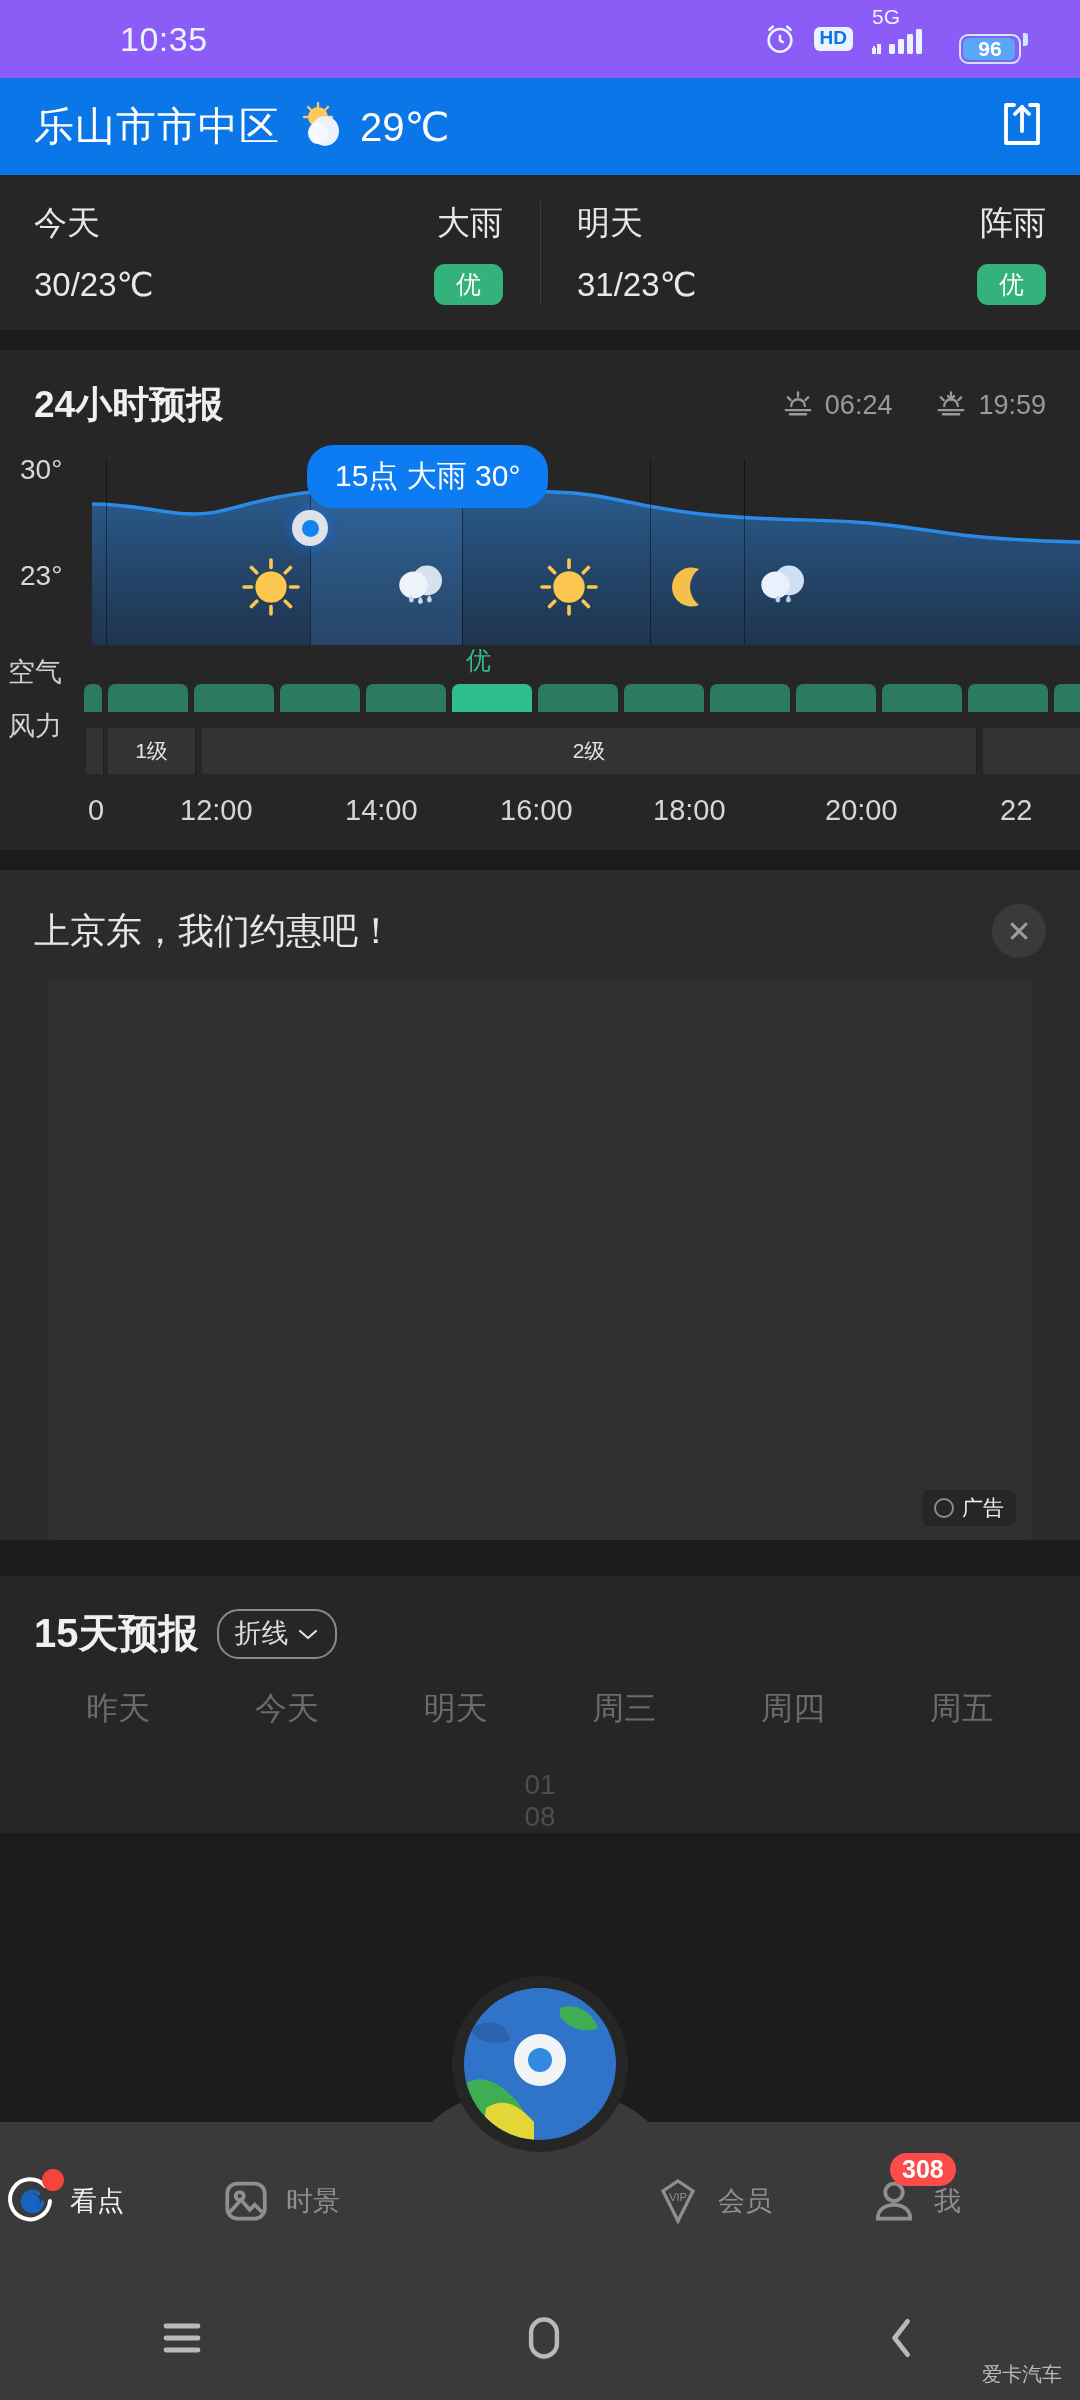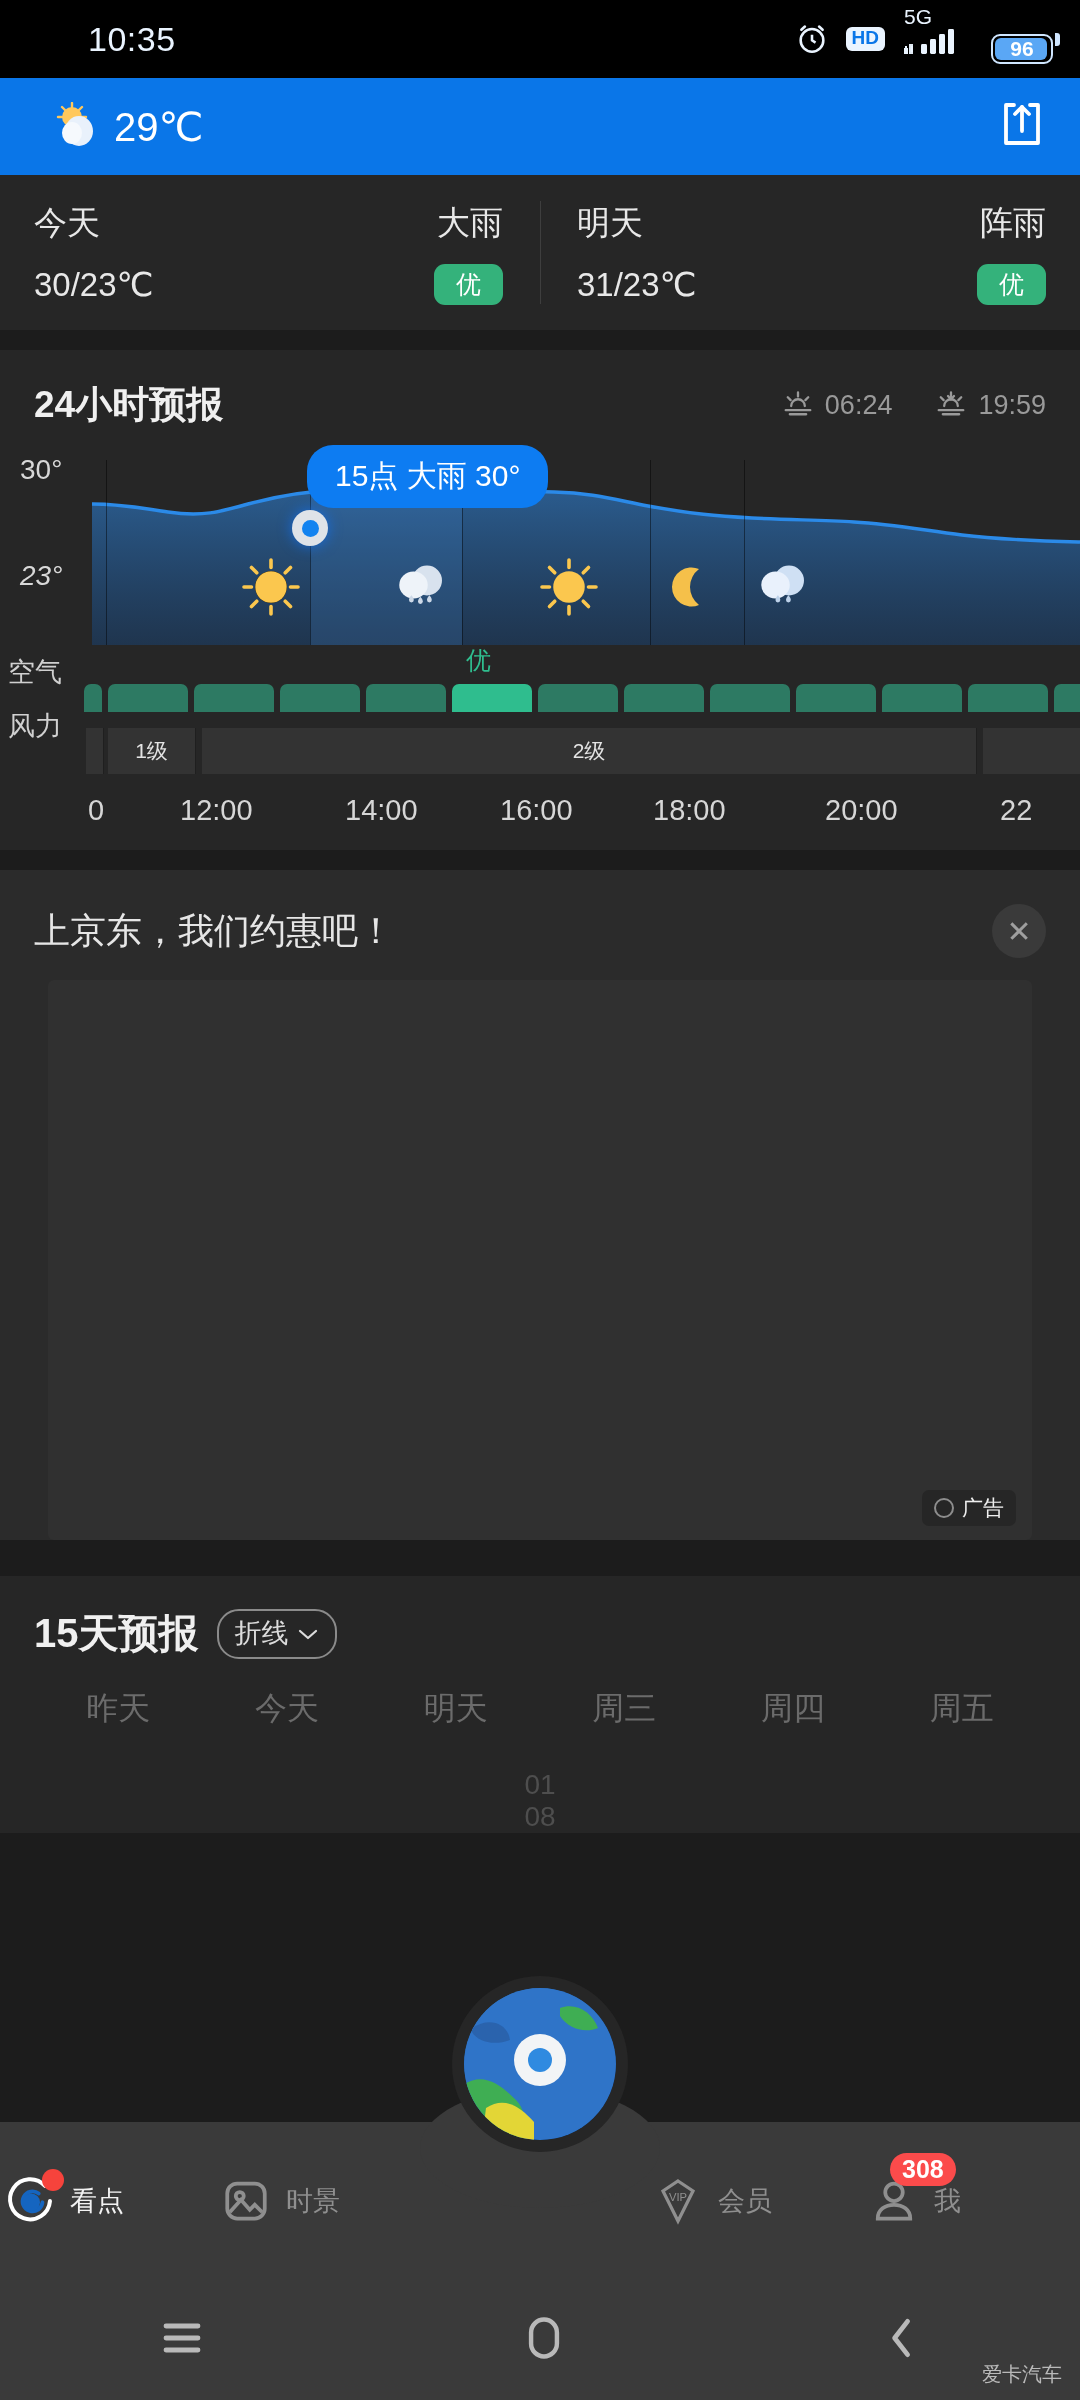--- a/index.html
+++ b/index.html
@@ -7,22 +7,22 @@
   body {
     background:#1c1c1c;
     font-family:"Liberation Sans","DejaVu Sans",sans-serif;
     color:#fff;
     overflow:hidden;
     position:relative;
   }
 
   
   .statusbar{
-    height:78px; background:#000000;
-    display:flex; align-items:center; padding:0 20px;
+    height:78px; background:#8b5cf6;
+    display:flex; align-items:center; padding:0 52px;
     position:relative;
   }
   .sb-time{ font-size:34px; font-weight:500; letter-spacing:.5px; color:#eaf4ff; margin-left:68px;}
   .sb-right{ margin-left:auto; display:flex; align-items:center; gap:17px; }
   .sb-right svg{ display:block; }
   .hd-box{
     border-radius:6px; background:#eaf4ff; color:#0a76e8;
     font-size:19px; font-weight:700; padding:1px 6px 2px; line-height:1.1;
   }
   .sig{ display:flex; align-items:flex-end; position:relative; }
@@ -81,21 +81,21 @@
   .suns .gap{ width:22px; }
 
   .chart{
     position:relative; height:330px; margin-top:6px;
   }
   .yaxis{
     position:absolute; left:0; top:0; width:92px; height:100%;
     font-size:28px; color:#d8d8d8;
   }
   .y30{ position:absolute; left:20px; top:-6px; }
-  .y23{ position:absolute; left:20px; top:100px;font-style:italic; }
+  .y23{ position:absolute; left:20px; top:100px; }
   .ylabel-air{ position:absolute; left:8px; top:194px; font-size:27px; color:#d0d0d0; }
   .ylabel-wind{ position:absolute; left:8px; top:248px; font-size:27px; color:#d0d0d0; }
 
   .plot{
     position:absolute; left:92px; right:0; top:0; height:185px;
     overflow:hidden;
   }
   .plot svg{ display:block; }
   .colsep{
     position:absolute; top:0; bottom:0; width:1px; background:rgba(0,0,0,.45);
@@ -257,20 +257,21 @@
       <span class="batt-body">
         <span class="batt-fill"></span>
         <span class="batt-num">96</span>
       </span>
       <span class="batt-cap"></span>
     </span>
   </div>
 </div>
 
 <div class="appbar">
+  <span class="loc">乐山市市中区</span>
   <span class="hdr-icon">
     <svg width="52" height="46" viewBox="0 0 52 46">
       <circle cx="22" cy="15" r="10" fill="#ffc85c"></circle>
       <g stroke="#ffc85c" stroke-width="2.4" stroke-linecap="round">
         <path d="M22 1v4M22 25v4M8 15h4M32 15h4M12 5l3 3M32 5l-3 3"></path>
       </g>
       <ellipse cx="29" cy="29" rx="14" ry="15" fill="#e9f1fb"></ellipse>
       <ellipse cx="22" cy="31" rx="10" ry="11" fill="#f6f9fd"></ellipse>
     </svg>
   </span>

